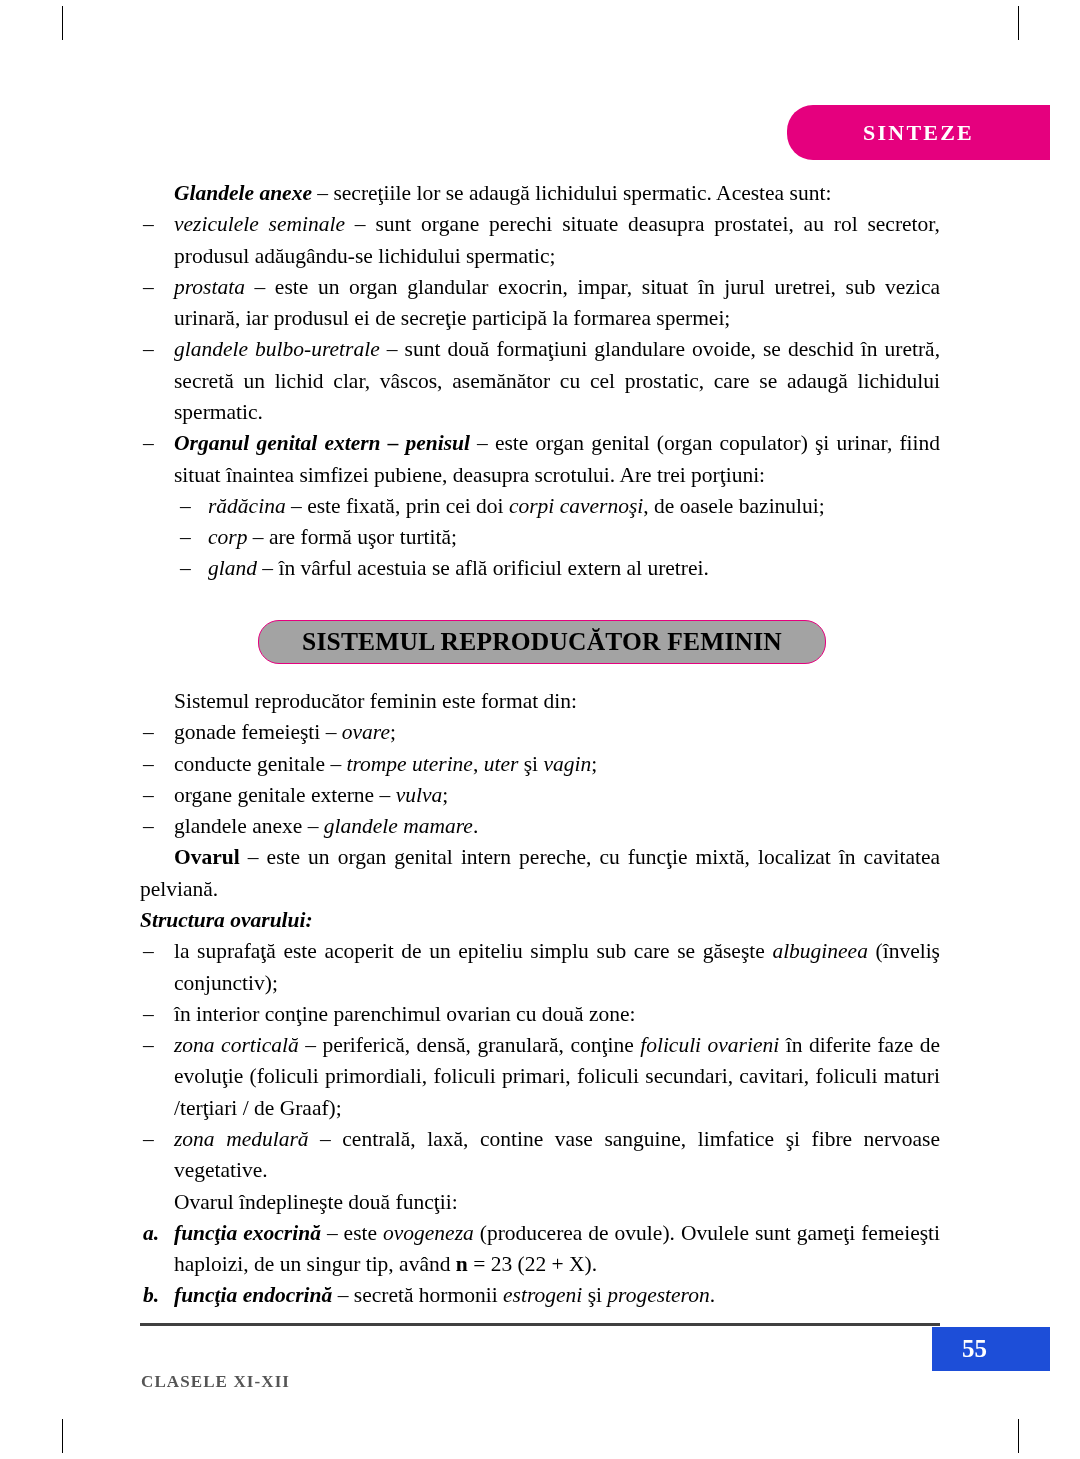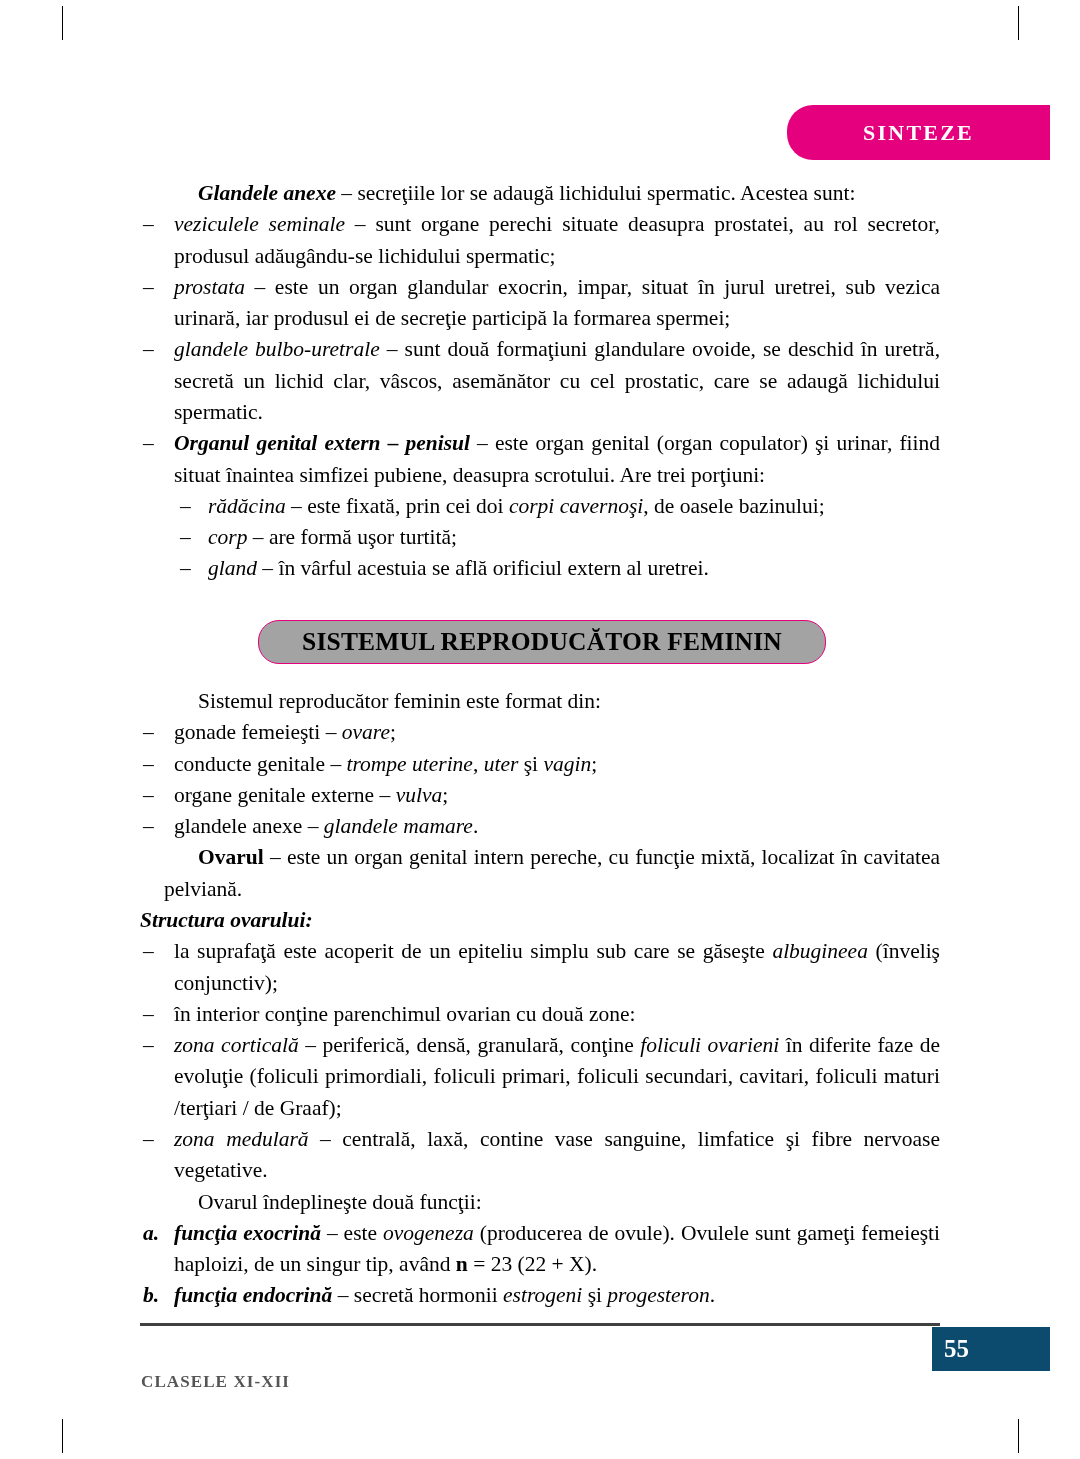--- a/index.html
+++ b/index.html
@@ -61,21 +61,21 @@
     left: 140px;
     top: 178px;
     width: 800px;
     font-size: 21.5px;
     line-height: 1.455;
     text-align: justify;
   }
 
   p { margin: 0; }
 
-  .indent { text-indent: 34px; margin-left: 24px; }
+  .indent { text-indent: 34px; }
 
   
   .li1 {
     position: relative;
     padding-left: 34px;
     margin: 0;
   }
   .li1 > .dash {
     position: absolute;
     left: 3px;
@@ -150,25 +150,25 @@
     letter-spacing: 1.1px;
     color: #555555;
     margin-top: 40px;
   }
   .page-badge {
     position: absolute;
     left: 932px;
     top: 1327px;
     width: 118px;
     height: 44px;
-    background: #0c4a6e;
+    background: #1d4ed8;
     display: flex;
     align-items: center;
     justify-content: flex-start;
-    padding-left: 12px;
+    padding-left: 30px;
     box-sizing: border-box;
   }
   .page-badge span {
     color: #ffffff;
     font-family: "Liberation Serif", serif;
     font-weight: bold;
     font-size: 25px;
   }
 </style>
 </head>

